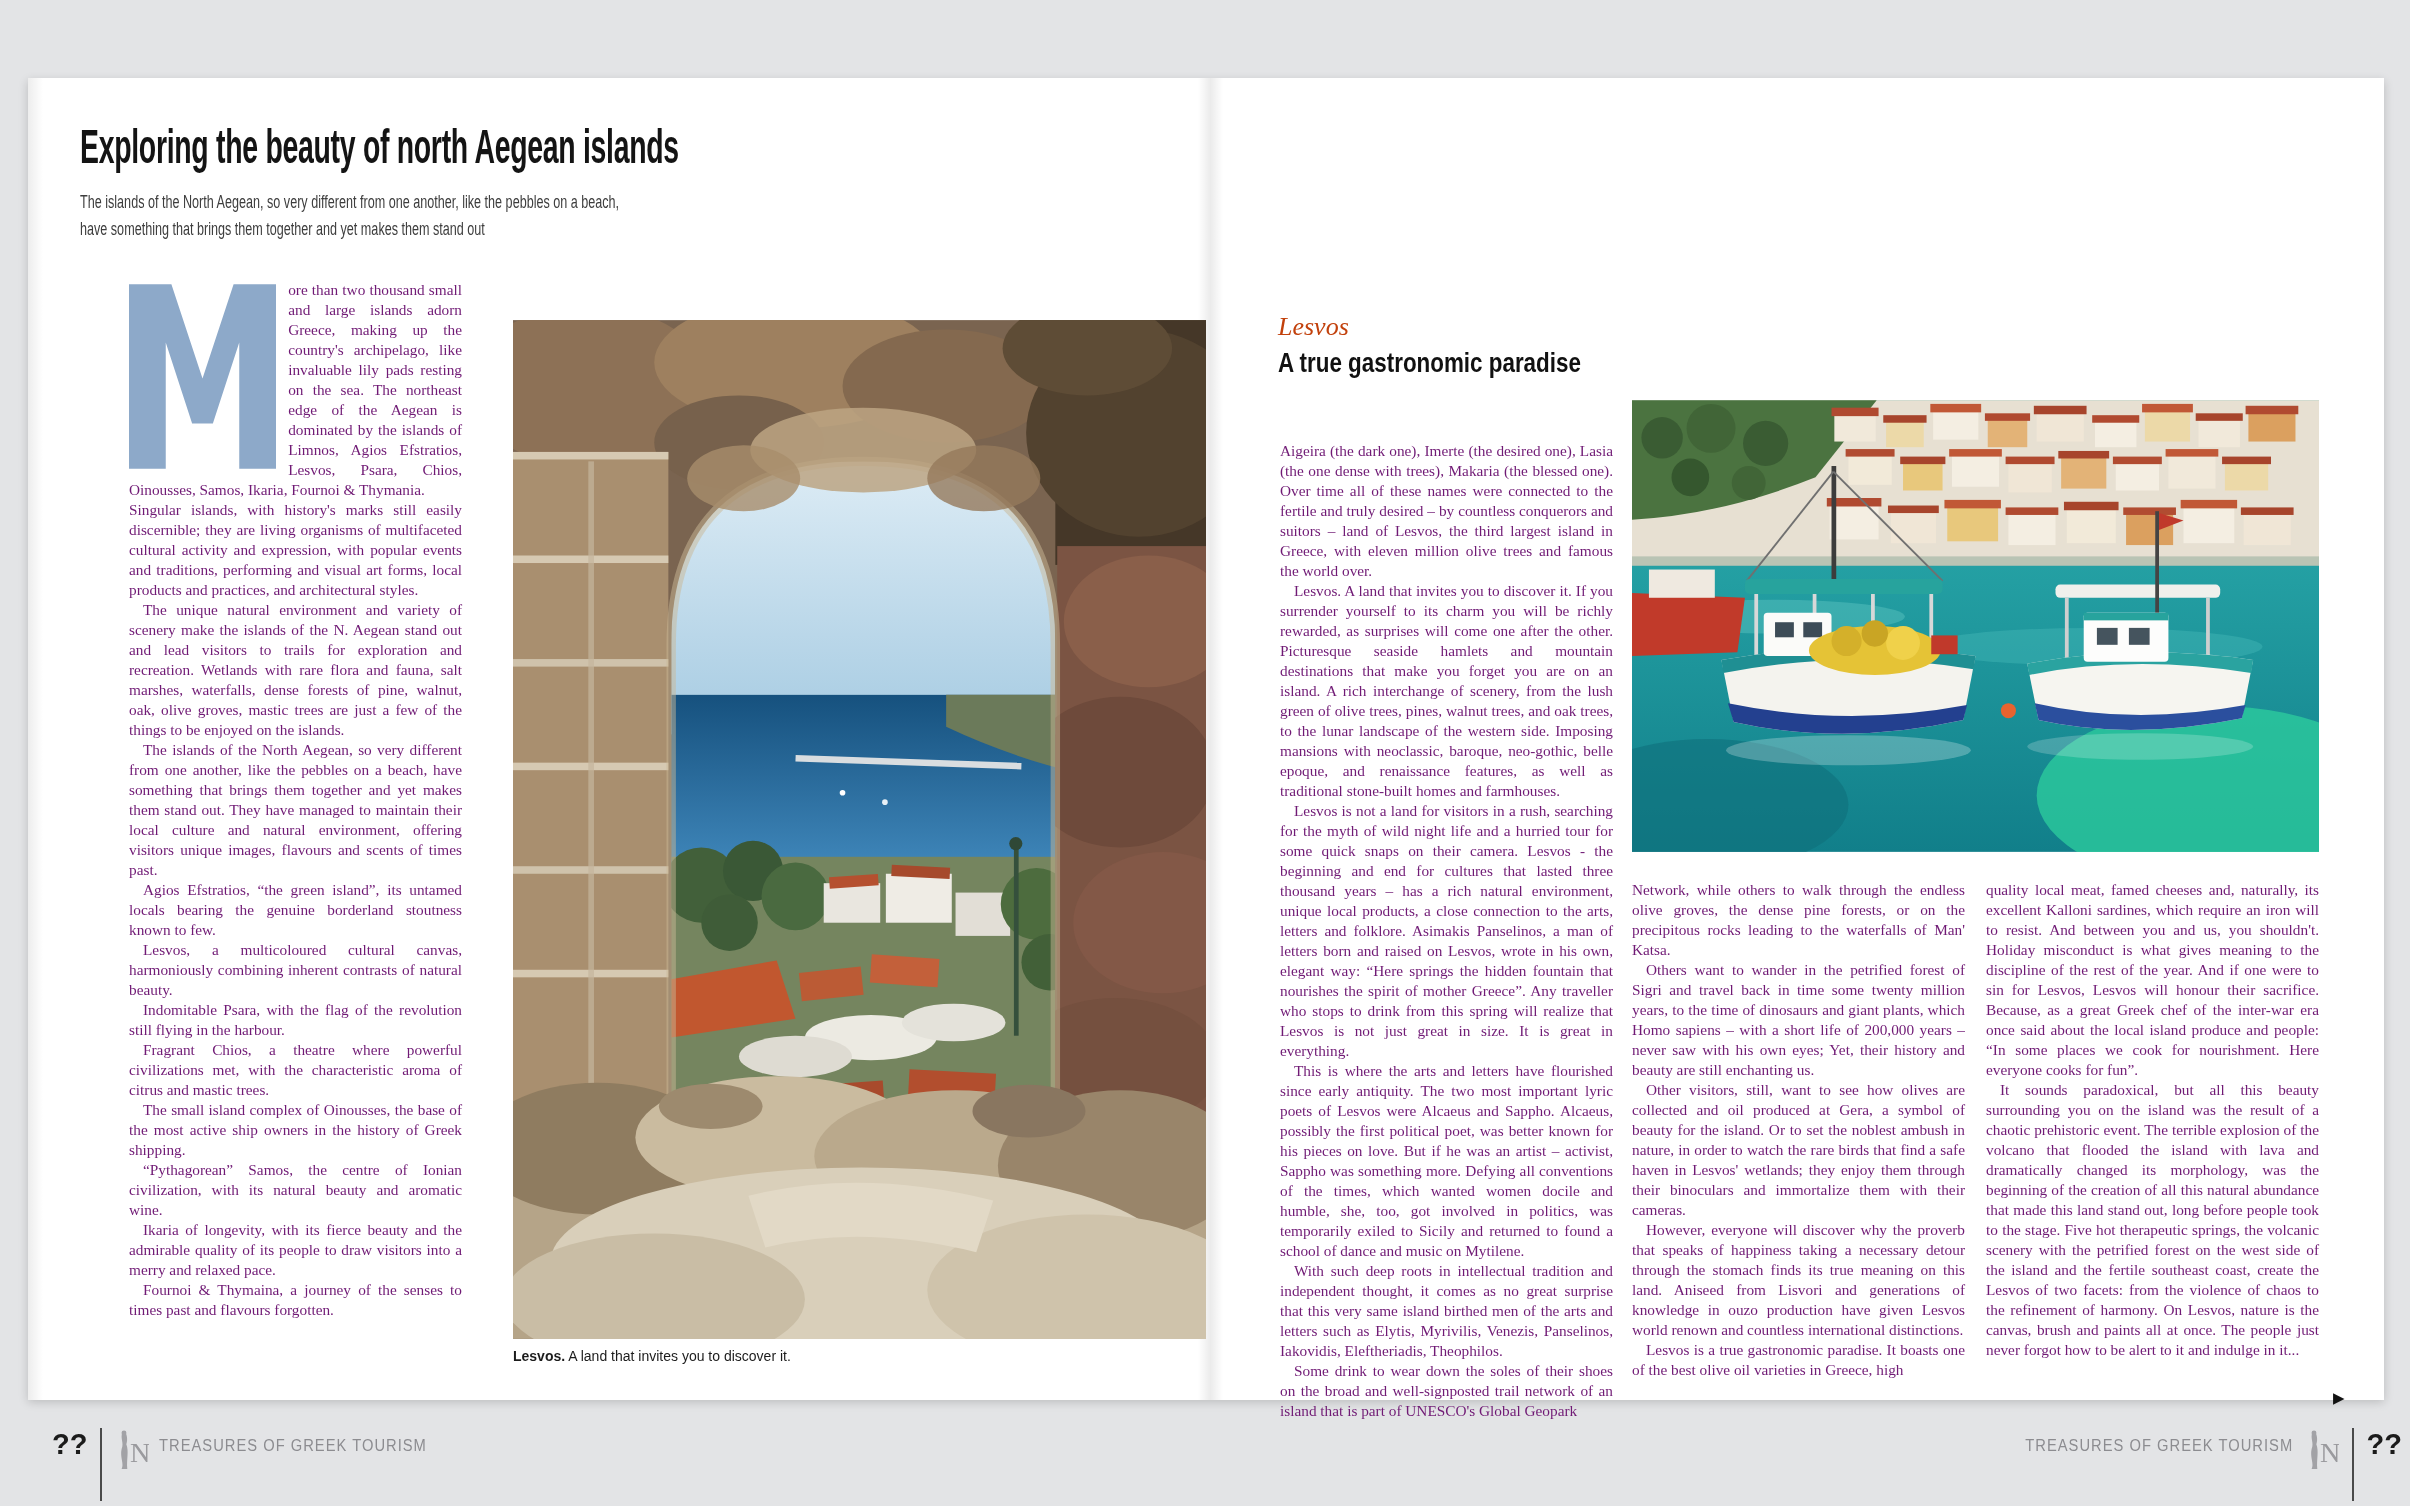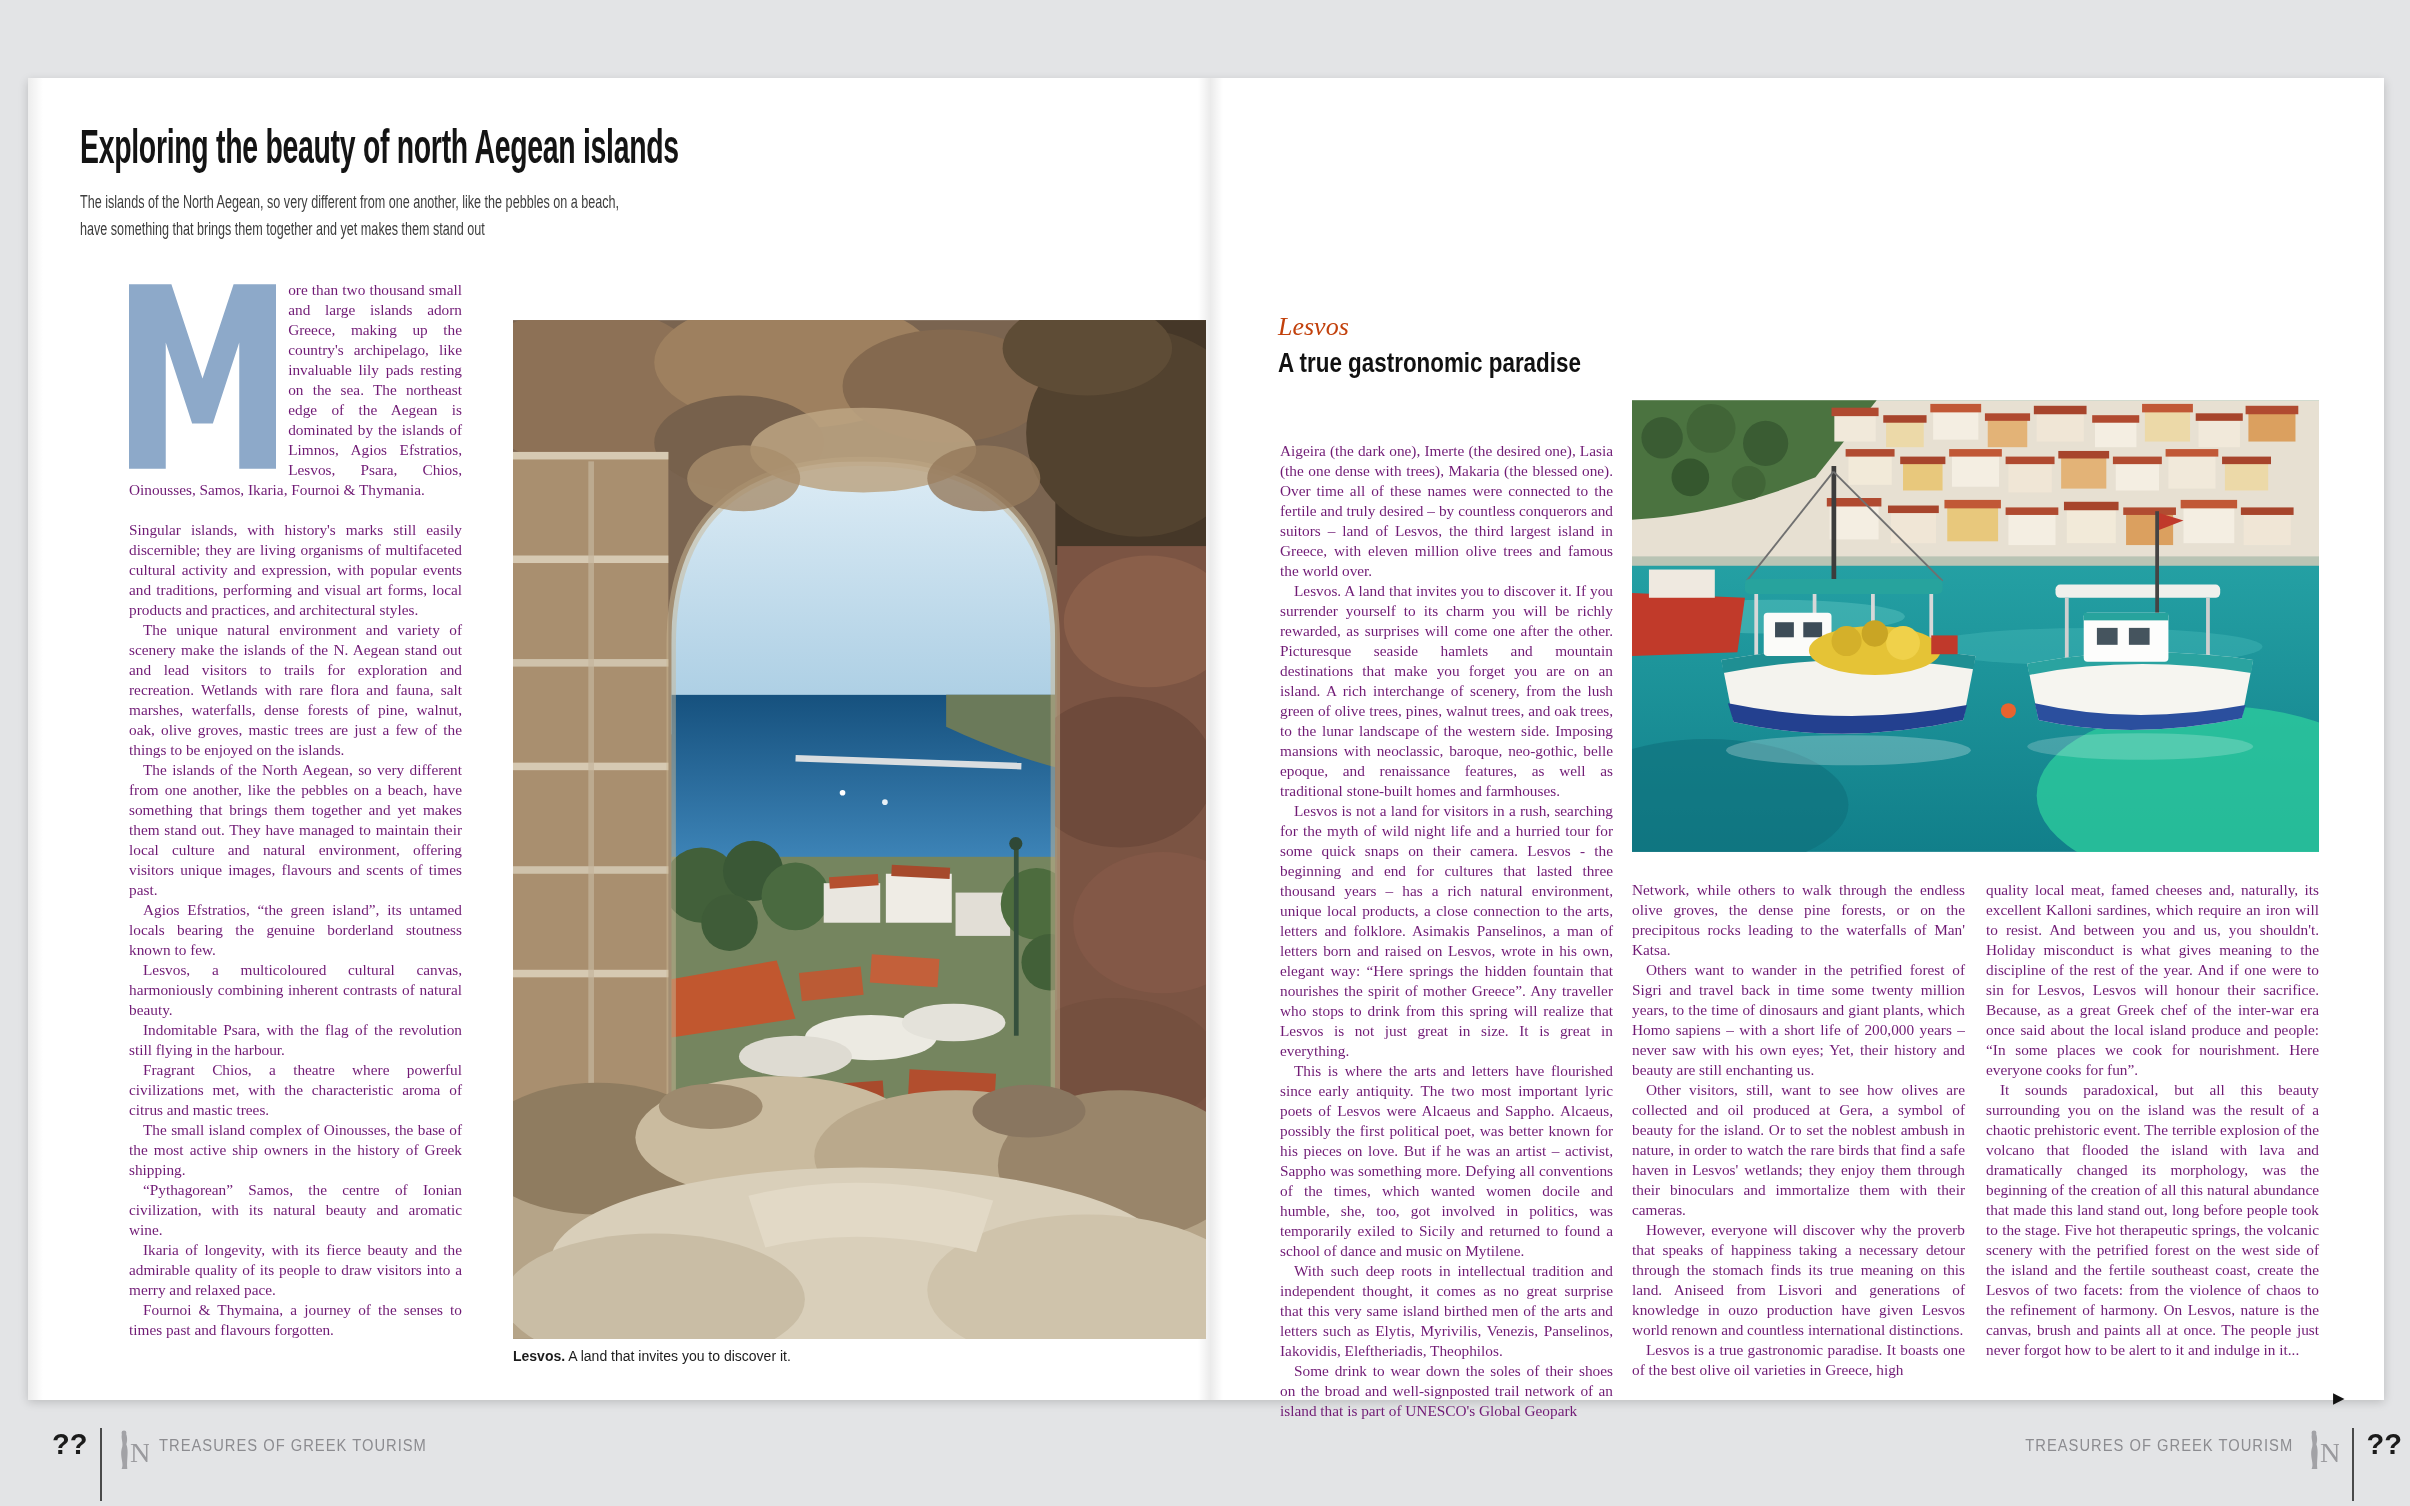--- a/index.html
+++ b/index.html
@@ -16,21 +16,21 @@
   .headline{position:absolute;left:52px;top:40px;margin:0;font-size:49px;font-weight:700;
             color:#141414;white-space:nowrap;letter-spacing:-0.5px;
             transform:scaleX(.58);transform-origin:0 0;}
   .subtitle{position:absolute;left:52px;top:111px;margin:0;font-size:18px;line-height:27px;
             color:#3d3d3d;white-space:nowrap;transform:scaleX(.70);transform-origin:0 0;}
   .flow{font-family:"Liberation Serif",serif;font-size:15.3px;line-height:20px;color:#701a75;
         text-align:justify;hyphens:auto;-webkit-hyphens:auto;}
   .flow p{margin:0;}
   .col-left{position:absolute;left:101px;top:202px;width:333px;}
   .col-left .pars p{text-indent:14px;}
-  .col-left .pars p:first-child{text-indent:0;margin-top:20px;}
+  .col-left .pars p:first-child{text-indent:0;}
   .dropcap-float{float:left;width:147px;height:185px;margin:3.8px 12.2px 1.9px 0;}
   .arch-photo{position:absolute;left:485px;top:242px;width:693px;height:1019px;margin:0;overflow:hidden;}
   .caption{position:absolute;left:485px;top:1270px;margin:0;font-size:14px;color:#1c1c1c;
            font-family:"Liberation Sans",sans-serif;}
   .caption b{font-weight:700;}
 
   
   .kicker{position:absolute;left:1250px;top:234px;margin:0;font-family:"Liberation Serif",serif;
           font-style:italic;font-size:26px;color:#c2410c;}
   .r-heading{position:absolute;left:1250px;top:269px;margin:0;font-size:28px;font-weight:700;

